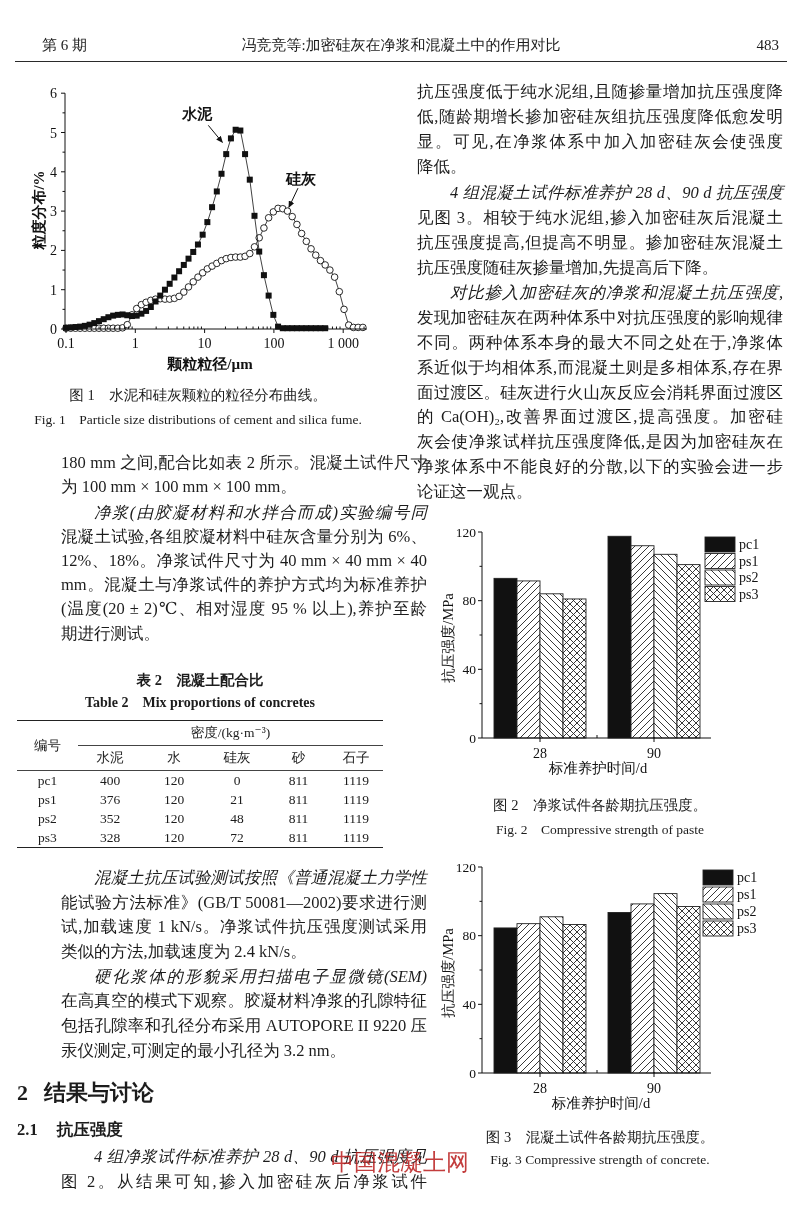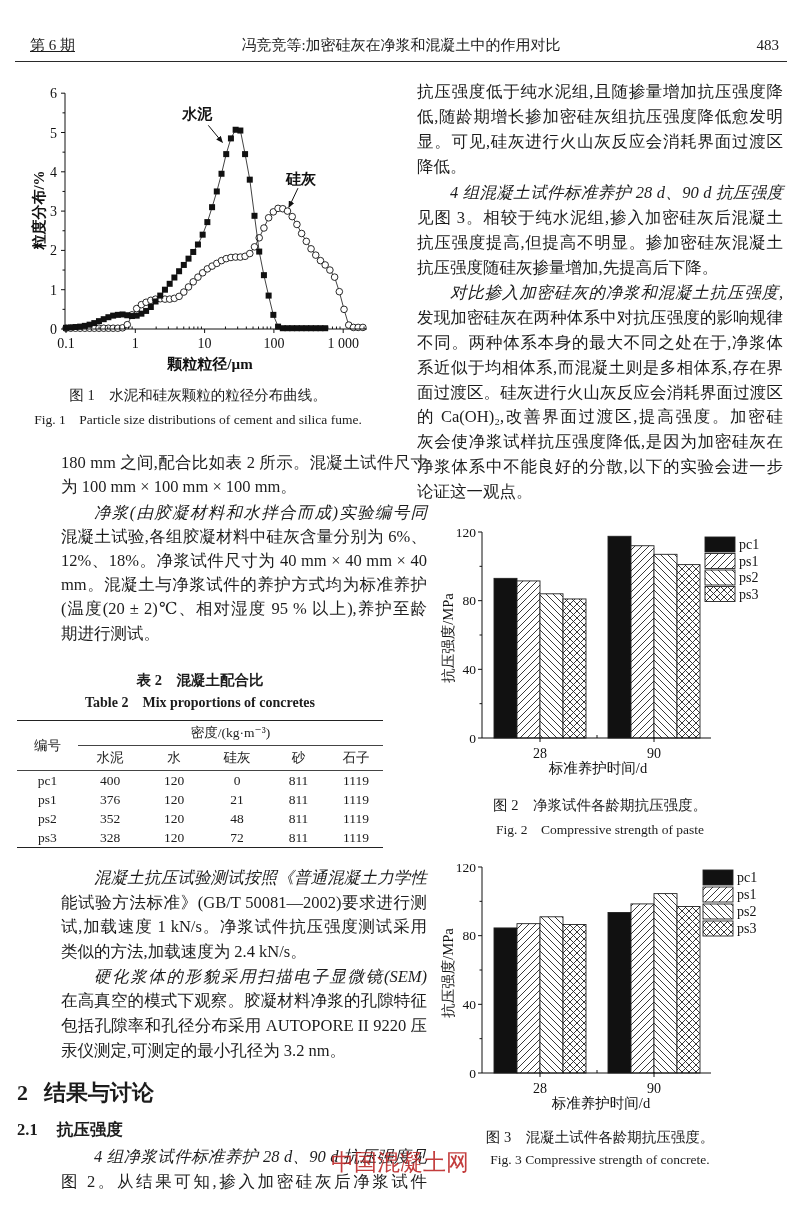--- a/index.html
+++ b/index.html
@@ -1,18 +1,18 @@
 <!DOCTYPE html>
 <html><head>
 <meta charset="utf-8">
 <style>
 html,body{margin:0;padding:0;}
 body{position:relative;width:800px;height:1206px;background:#ffffff;color:#1c1c1c;font-family:"Liberation Serif","DejaVu Serif",serif;overflow:hidden;}
 .hdr{position:absolute;top:36px;height:18px;line-height:18px;font-size:15px;white-space:nowrap;}
-.hdr-issue{left:30px;text-decoration:underline;}
+.hdr-issue{left:42px;}
 .hdr-title{left:0;width:802px;text-align:center;}
 .hdr-page{right:21px;}
 .rule{position:absolute;left:15px;width:772px;top:61px;height:0;border-top:1.3px solid #2a2a2a;}
 .ln{position:absolute;height:20px;line-height:20px;font-size:16.5px;white-space:nowrap;box-sizing:border-box;}
 .lc{left:17px;width:366px;margin-left:44px;}
 .rc{left:417px;width:366px;}
 .ind{padding-left:33px;font-style:italic;}
 .j{text-align:justify;text-align-last:justify;}
 .cap{position:absolute;height:18px;line-height:18px;text-align:center;white-space:nowrap;}
 .cap-cn{font-size:14.5px;}
@@ -375,21 +375,21 @@
   <span>2.1</span><span class="t">抗压强度</span>
 </div>
 <div>
   <div class="ln lc ind j" style="top:1147px">4 组净浆试件标准养护 28 d、90 d 抗压强度见</div>
   <div class="ln lc j" style="top:1172px">图 2。从结果可知,掺入加密硅灰后净浆试件</div>
 </div>
 
 <div>
   <div class="ln rc j" style="top:82px">抗压强度低于纯水泥组,且随掺量增加抗压强度降</div>
   <div class="ln rc j" style="top:107px">低,随龄期增长掺加密硅灰组抗压强度降低愈发明</div>
-  <div class="ln rc j" style="top:132px">显。可见,硅灰进行火山灰反应会消耗界面过渡区</div>
+  <div class="ln rc j" style="top:132px">显。可见,在净浆体系中加入加密硅灰会使强度</div>
   <div class="ln rc" style="top:157px">降低。</div>
 </div>
 <div>
   <div class="ln rc ind j" style="top:183px">4 组混凝土试件标准养护 28 d、90 d 抗压强度</div>
   <div class="ln rc j" style="top:208px">见图 3。相较于纯水泥组,掺入加密硅灰后混凝土</div>
   <div class="ln rc j" style="top:233px">抗压强度提高,但提高不明显。掺加密硅灰混凝土</div>
   <div class="ln rc" style="top:258px">抗压强度随硅灰掺量增加,先提高后下降。</div>
 </div>
 <div>
   <div class="ln rc ind j" style="top:283px">对比掺入加密硅灰的净浆和混凝土抗压强度,</div>

